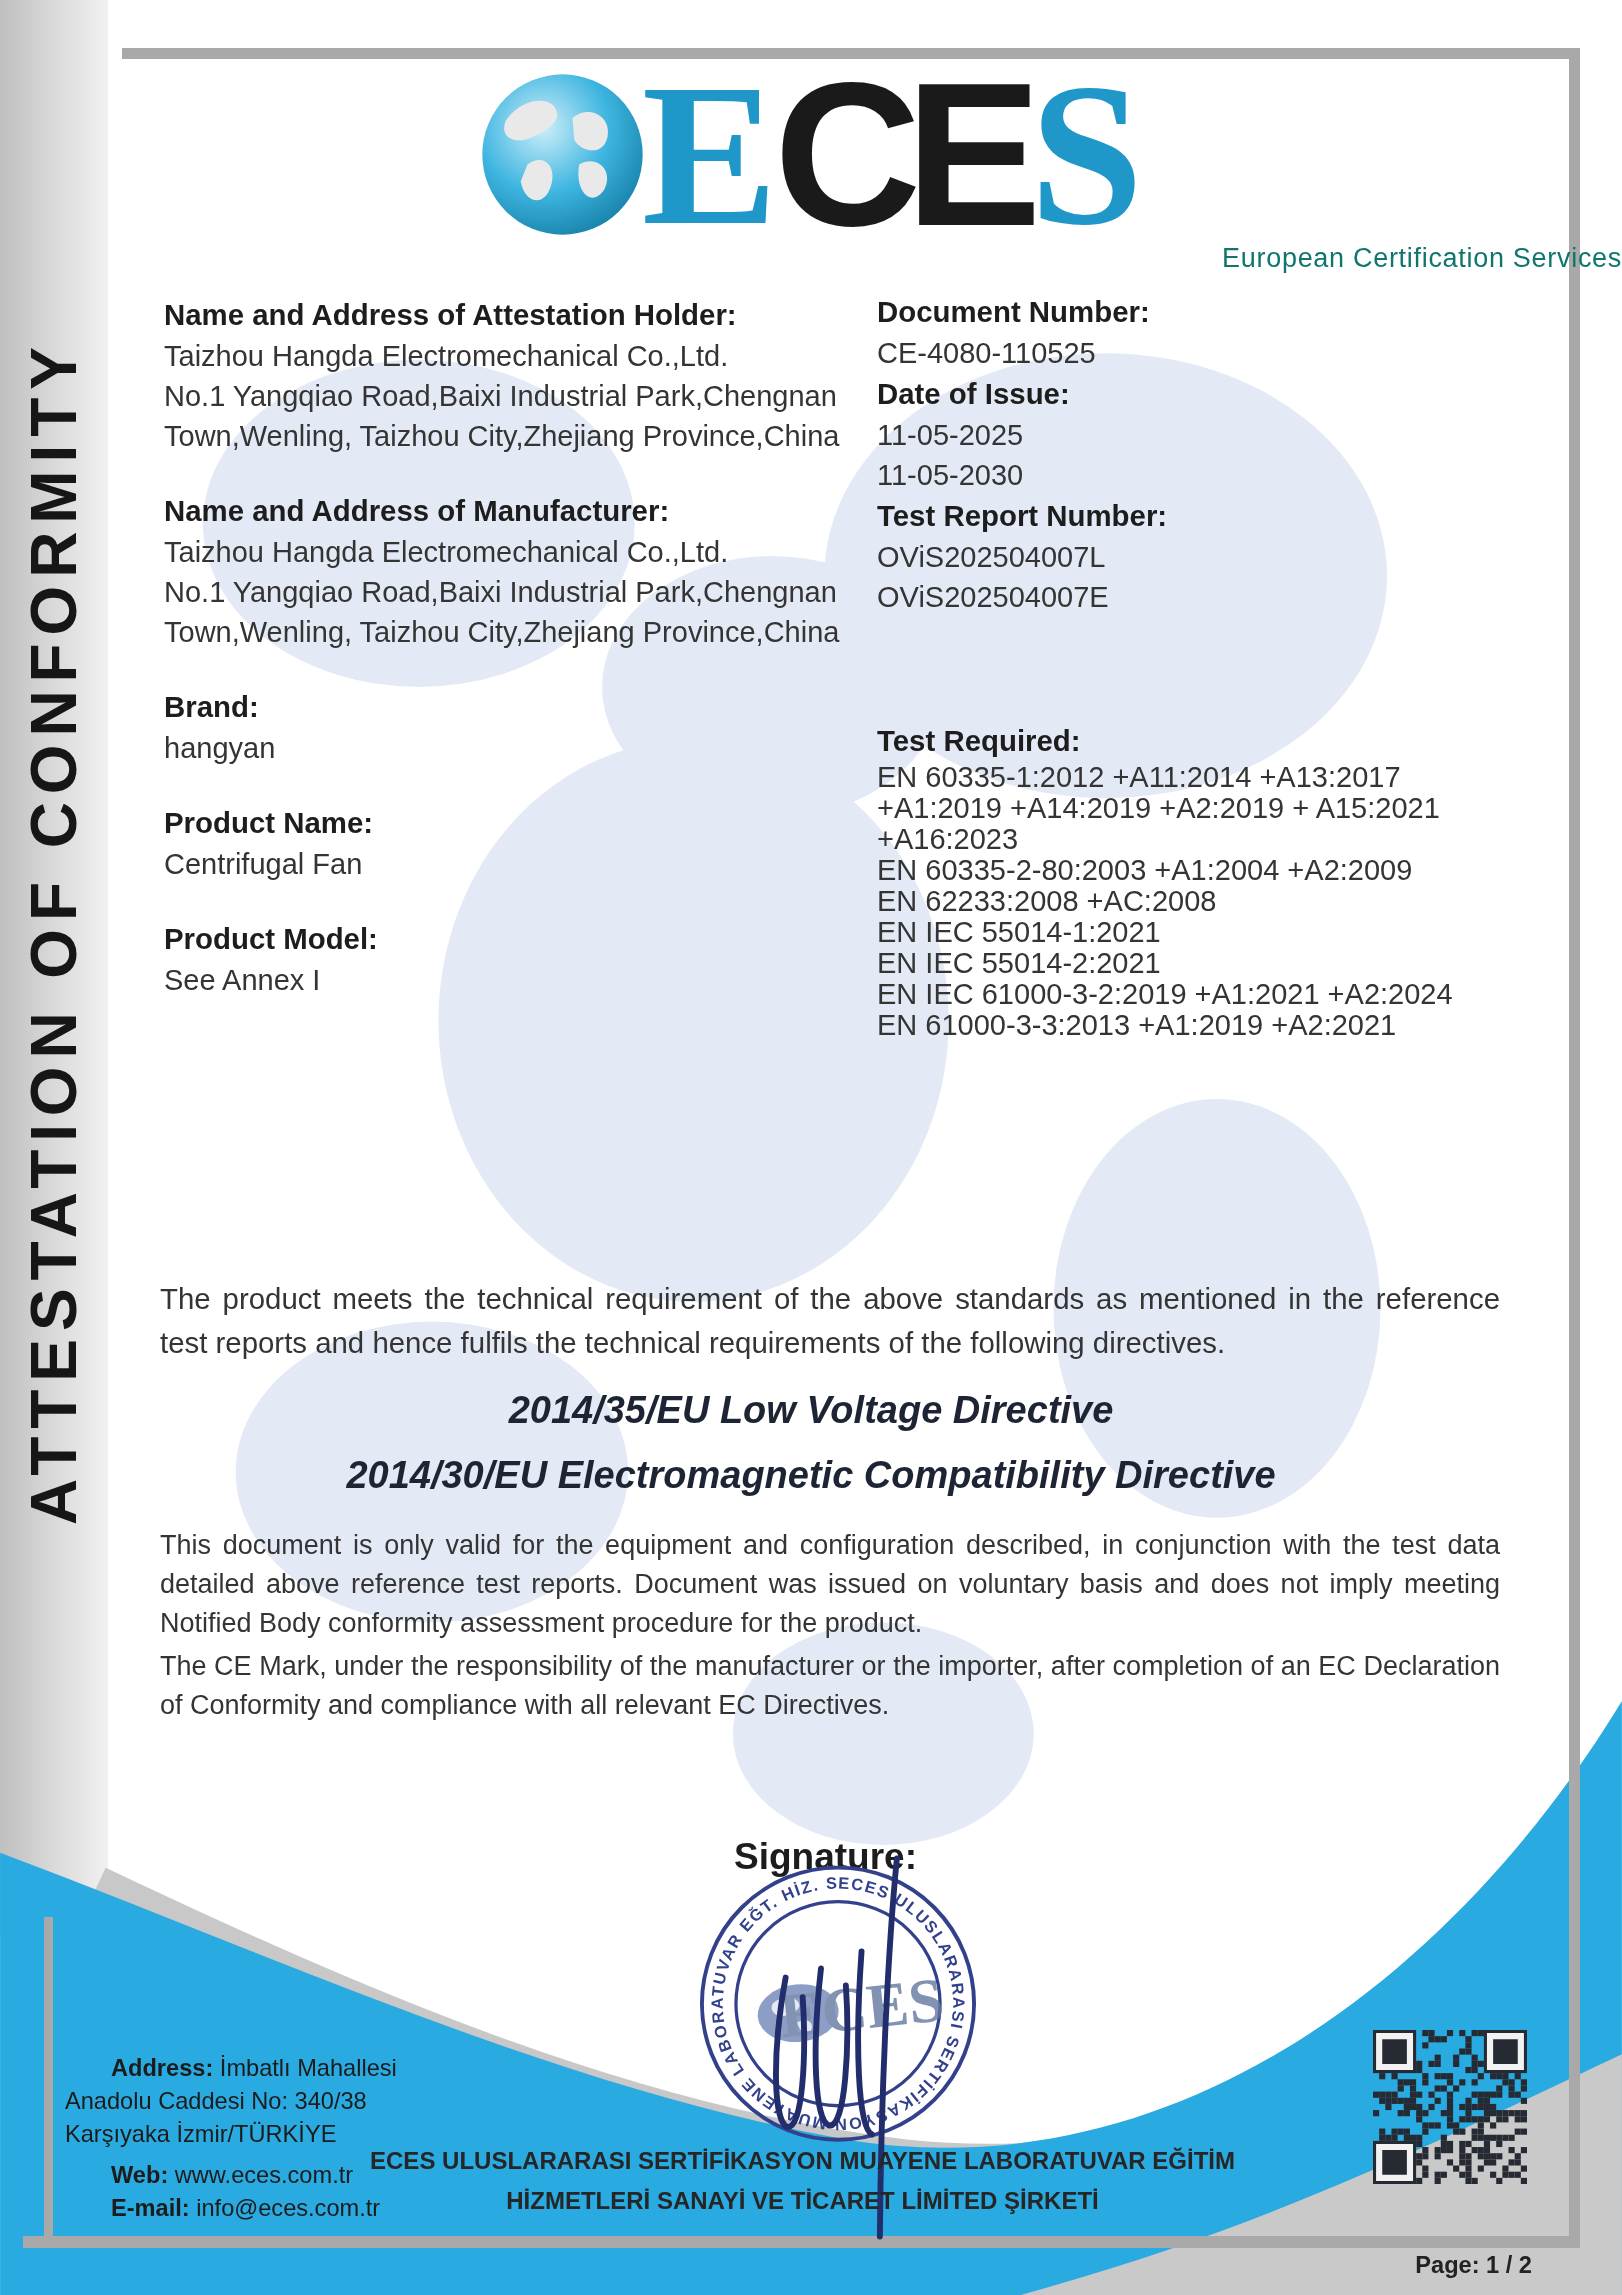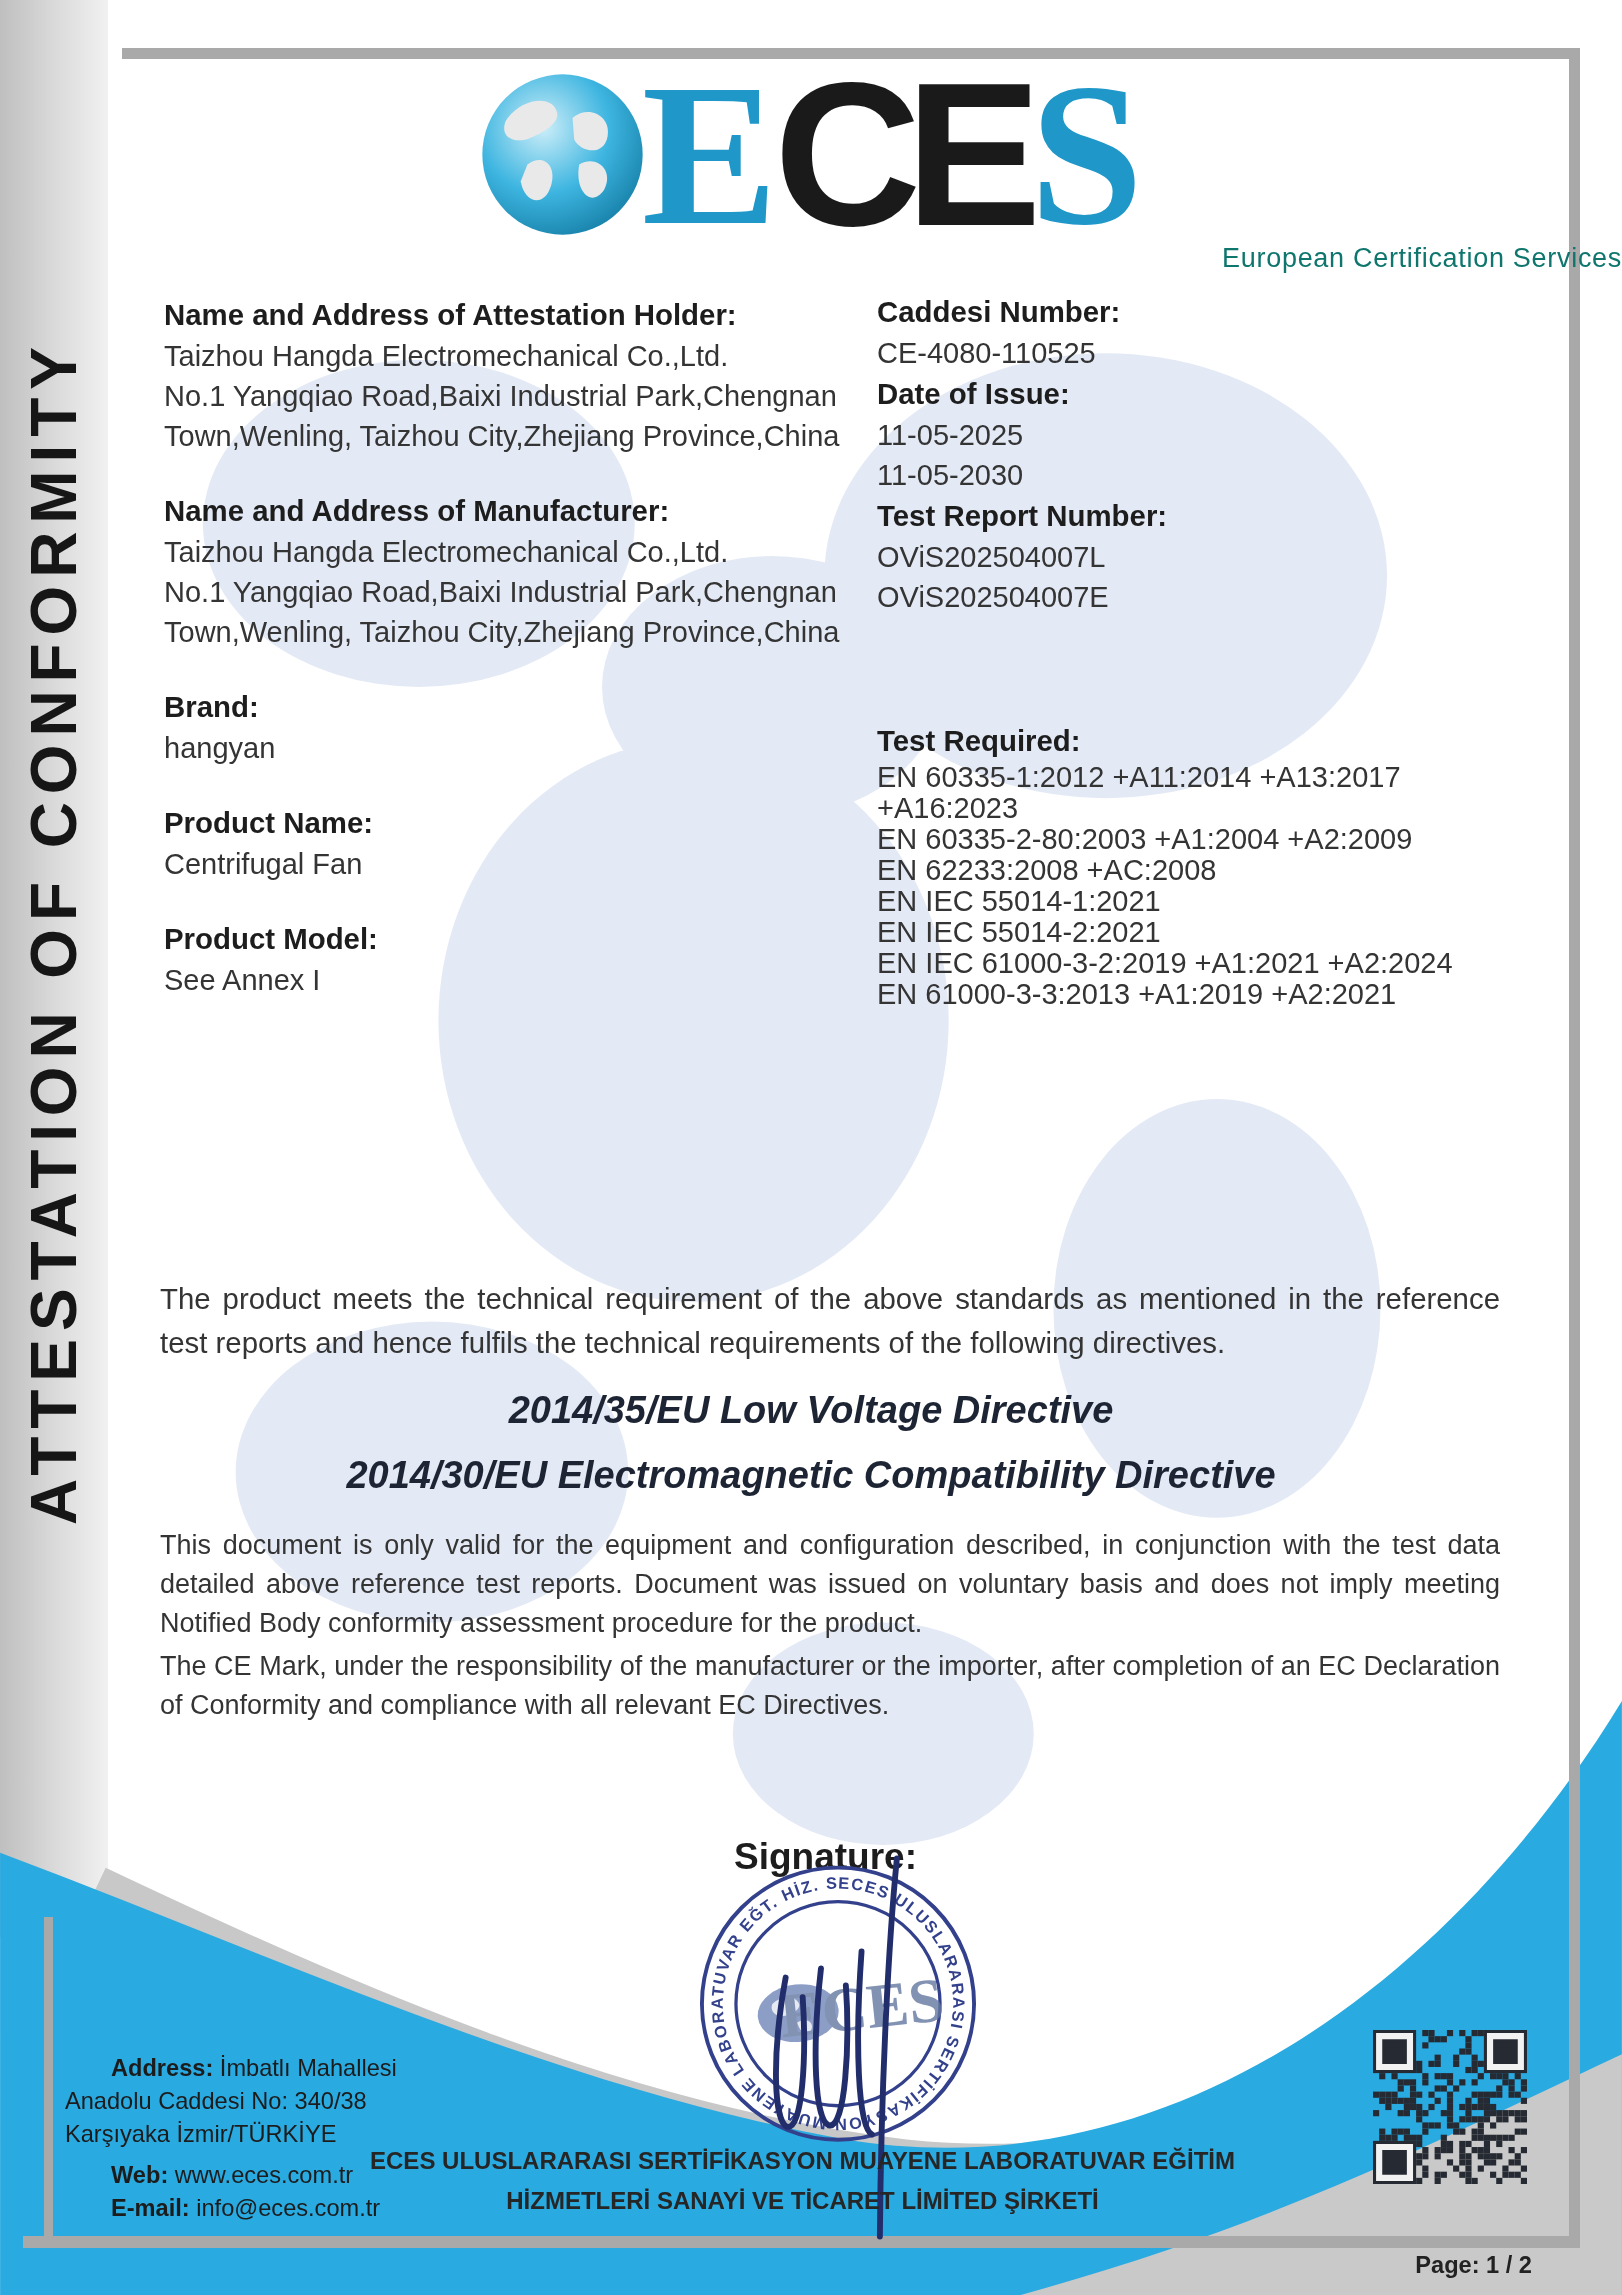--- a/index.html
+++ b/index.html
@@ -165,38 +165,39 @@
       <div class="field-line">Centrifugal Fan</div>
     </div>
     <div class="block">
       <div class="field-label">Product Model:</div>
       <div class="field-line">See Annex I</div>
     </div>
   </div>
 
   <div class="col right-col">
     <div class="pair">
-      <div class="field-label">Caddesi Number:</div>
+      <div class="field-label">Document Number:</div>
       <div class="field-line">CE-4080-110525</div>
     </div>
     <div class="pair">
       <div class="field-label">Date of Issue:</div>
       <div class="field-line">11-05-2025</div>
     </div>
     <div class="pair">
       <div class="field-line">11-05-2030</div>
     </div>
     <div class="pair">
       <div class="field-label">Test Report Number:</div>
       <div class="field-line">OViS202504007L</div>
       <div class="field-line">OViS202504007E</div>
     </div>
     <div class="test-required">
       <div class="field-label">Test Required:</div>
       <div class="std-line">EN 60335-1:2012 +A11:2014 +A13:2017</div>
+      <div class="std-line">+A1:2019 +A14:2019 +A2:2019 + A15:2021</div>
       <div class="std-line">+A16:2023</div>
       <div class="std-line">EN 60335-2-80:2003 +A1:2004 +A2:2009</div>
       <div class="std-line">EN 62233:2008 +AC:2008</div>
       <div class="std-line">EN IEC 55014-1:2021</div>
       <div class="std-line">EN IEC 55014-2:2021</div>
       <div class="std-line">EN IEC 61000-3-2:2019 +A1:2021 +A2:2024</div>
       <div class="std-line">EN 61000-3-3:2013 +A1:2019 +A2:2021</div>
     </div>
   </div>
 

